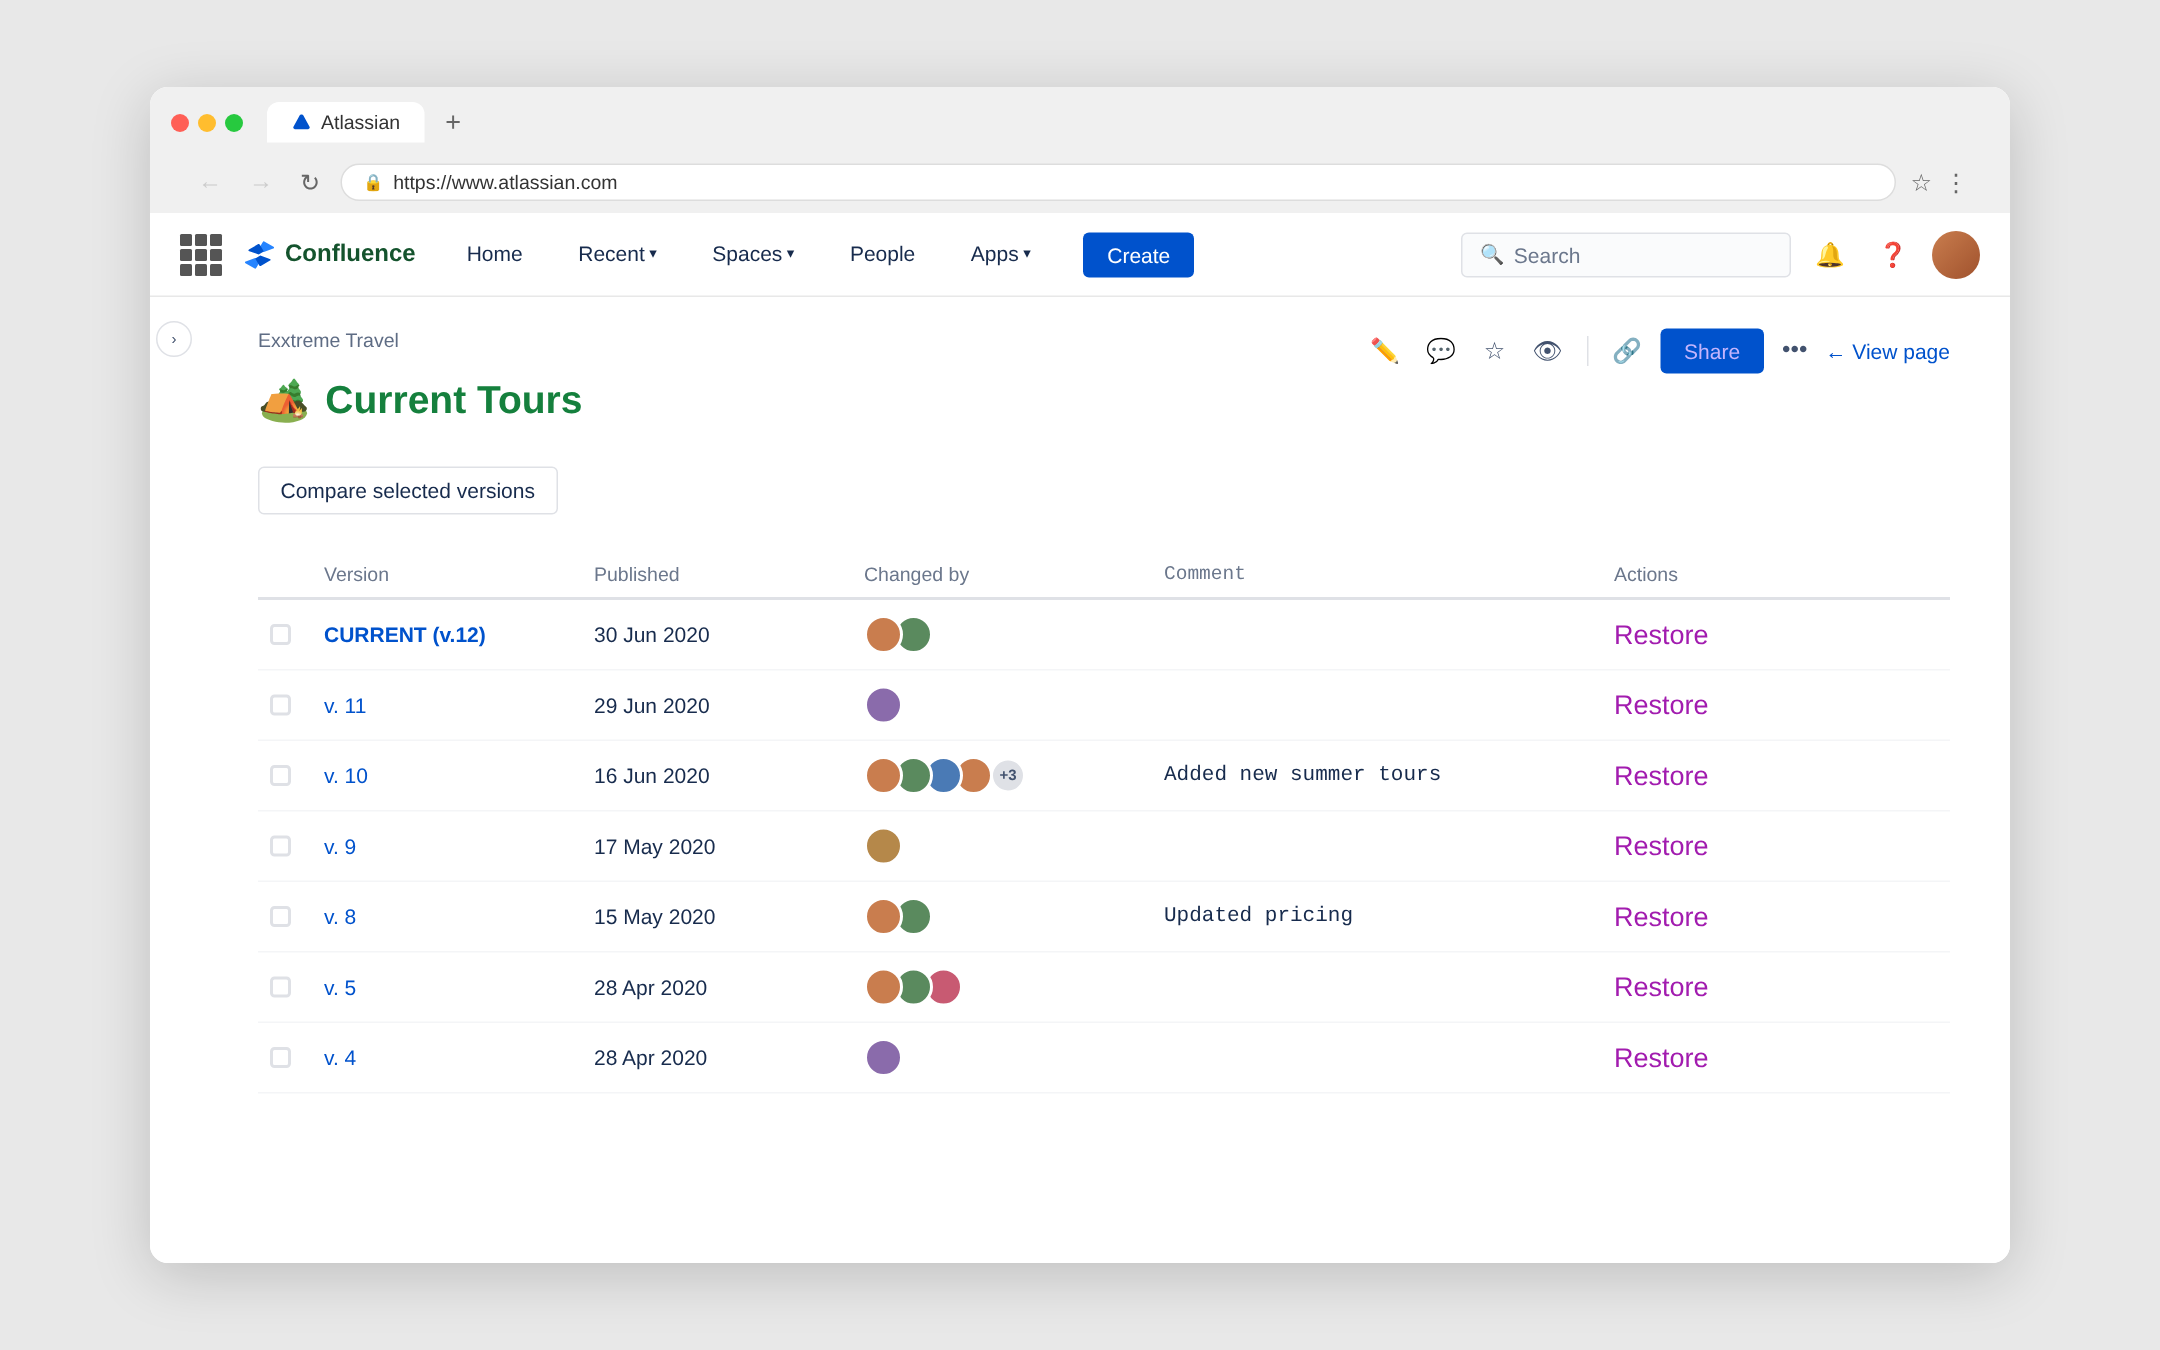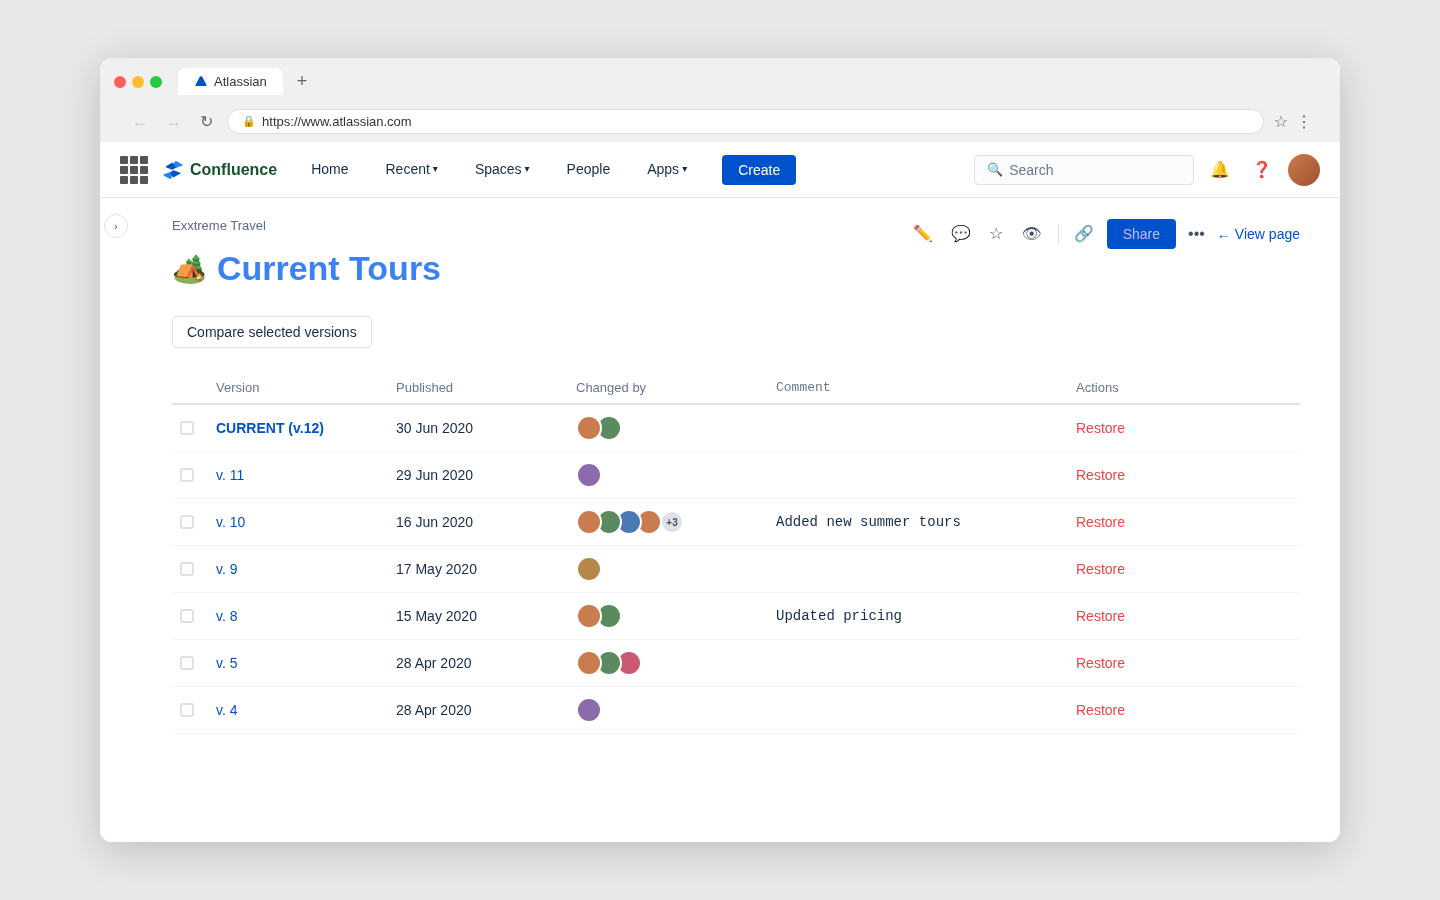--- a/index.html
+++ b/index.html
@@ -237,23 +237,23 @@
       color: #5e6c84;
       margin-bottom: 16px;
     }
     .page-title-area {
       display: flex;
       align-items: center;
       gap: 10px;
     }
     .page-emoji { font-size: 28px; }
     .page-title {
-      font-size: 34px;
+      font-size: 26px;
       font-weight: 700;
-      color: #3b82f6;
+      color: #15803d;
     }
     .page-actions {
       display: flex;
       align-items: center;
       gap: 6px;
     }
     .page-action-btn {
       background: none;
       border: none;
       cursor: pointer;
@@ -327,23 +327,23 @@
     .versions-table .col-comment { width: 300px; font-family: Liberation Mono, monospace; }
     .versions-table .col-actions { }
 
     .version-link {
       color: #0052cc;
       text-decoration: none;
       font-weight: 500;
     }
     .version-link.current { font-weight: 700; }
     .restore-link {
-      color: #ef4444;
+      color: #a21caf;
       text-decoration: none;
-      font-size: 14px;
+      font-size: 18px;
     }
 
     .avatars {
       display: flex;
       align-items: center;
     }
     .avatar-small {
       width: 26px;
       height: 26px;
       border-radius: 50%;

